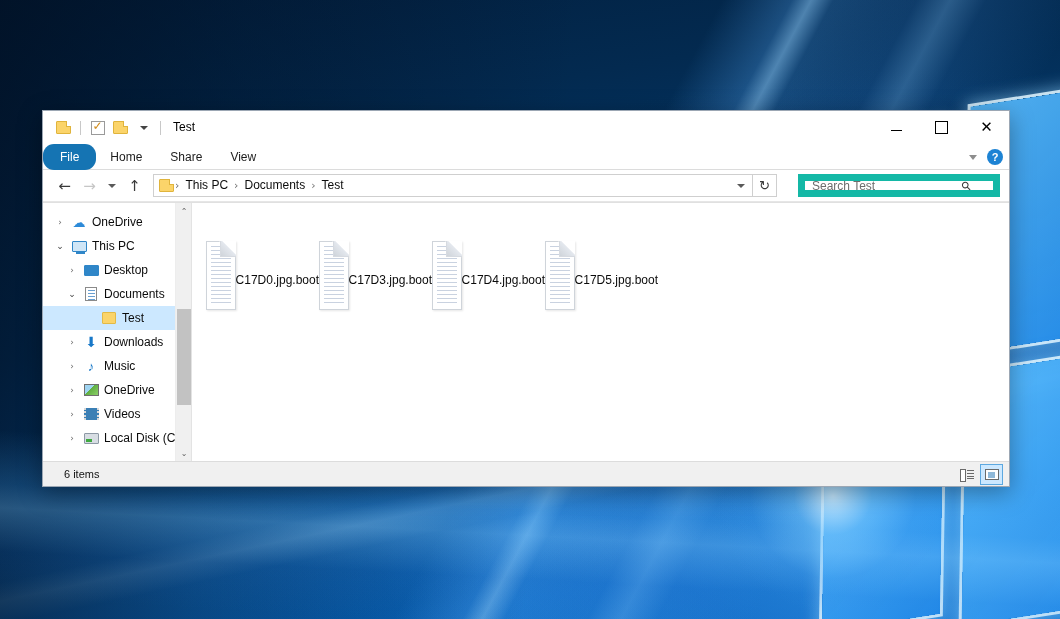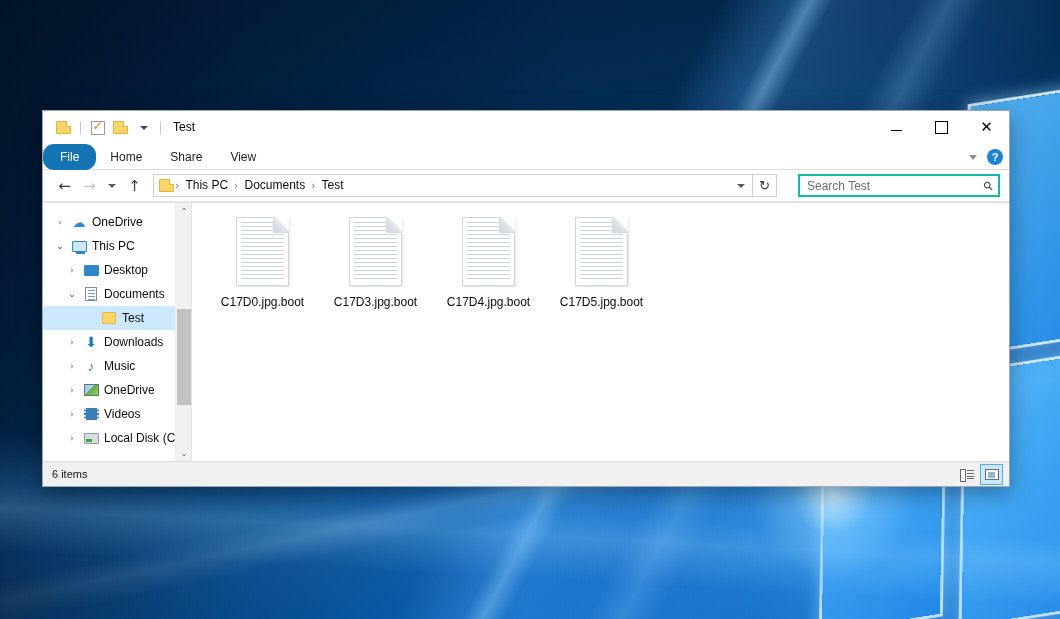--- a/index.html
+++ b/index.html
@@ -263,23 +263,23 @@
   #refresh-btn {
     width: 24px; height: 23px;
     border: 1px solid #cfcfcf; border-left: none;
     background: #fff;
     display: flex; align-items: center; justify-content: center;
     font-size: 13px; color: #3a3a3a;
     font-family: "DejaVu Sans", sans-serif;
   }
   #searchbox {
     width: 202px; height: 23px; margin-left: 21px;
-    border: 2px solid #14b8a6; background: #fff;
+    border: 7px solid #14b8a6; background: #fff;
     display: flex; align-items: center;
-    padding: 0 5px 0 7px;
+    padding: 0 22px 0 7px;
     flex: 0 0 202px;
   }
   #search-text { font-size: 12px; color: #6d6d6d; flex: 1; }
   #search-ico {
     font-size: 12px; color: #3a3a3a;
     font-family: "DejaVu Sans", sans-serif;
     transform: rotate(-45deg);
   }
 
   
@@ -384,21 +384,21 @@
   #content {
     flex: 1 1 auto; background: #ffffff;
     border-left: 1px solid #e3e3e3;
     padding: 12px 0 0 14px;
     display: flex; flex-wrap: wrap;
     align-content: flex-start;
     overflow: hidden;
   }
   .file-item {
     width: 113px; height: 118px;
-    display: flex; flex-direction: column; align-items: center;
+    display: flex; flex-direction: row; align-items: center;
     padding-top: 2px;
   }
   .doc-icon {
     width: 53px; height: 69px; position: relative;
     background: #ffffff;
     border: 1px solid #cfd4da;
     border-top-right-radius: 0;
     box-shadow: 1px 1px 2px rgba(0,0,0,0.10);
   }
   .doc-lines {
@@ -425,21 +425,21 @@
     margin-top: 9px; font-size: 12px; color: #0b0b0b;
     text-align: center; line-height: 14px;
   }
 
   
   #statusbar {
     height: 25px; flex: 0 0 25px;
     background: #f0f0f0;
     border-top: 1px solid #dcdcdc;
     display: flex; align-items: center;
-    padding: 0 6px 0 9px;
+    padding: 0 6px 0 21px;
     font-size: 11px; color: #121212;
   }
   #status-right { margin-left: auto; display: flex; align-items: center; gap: 2px; }
   .view-btn {
     width: 23px; height: 21px;
     display: flex; align-items: center; justify-content: center;
   }
   .view-btn.active {
     background: #cce8ff; border: 1px solid #5ca8e0;
   }

